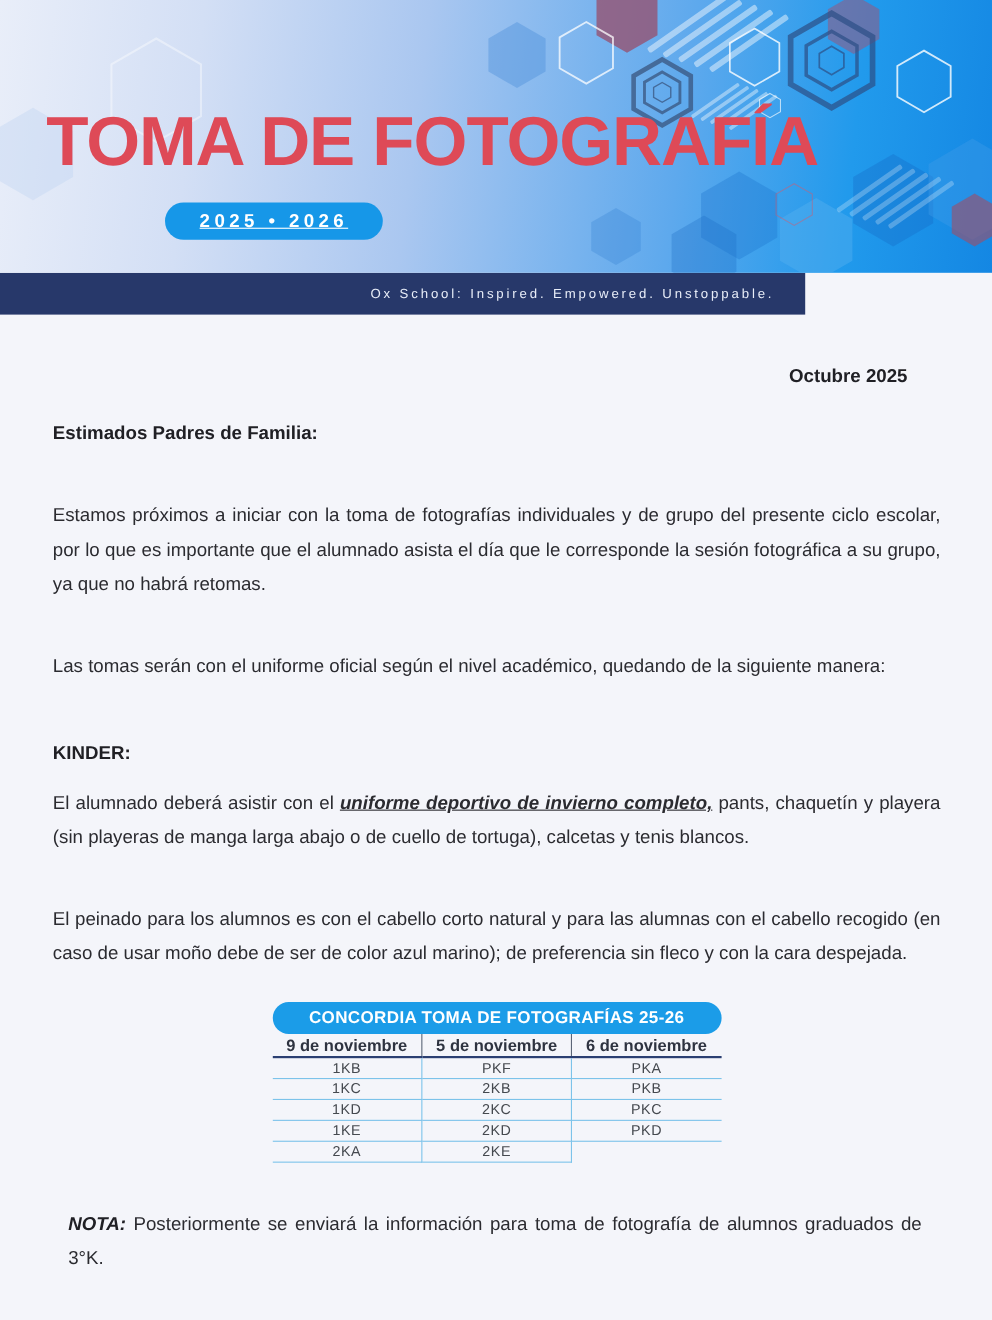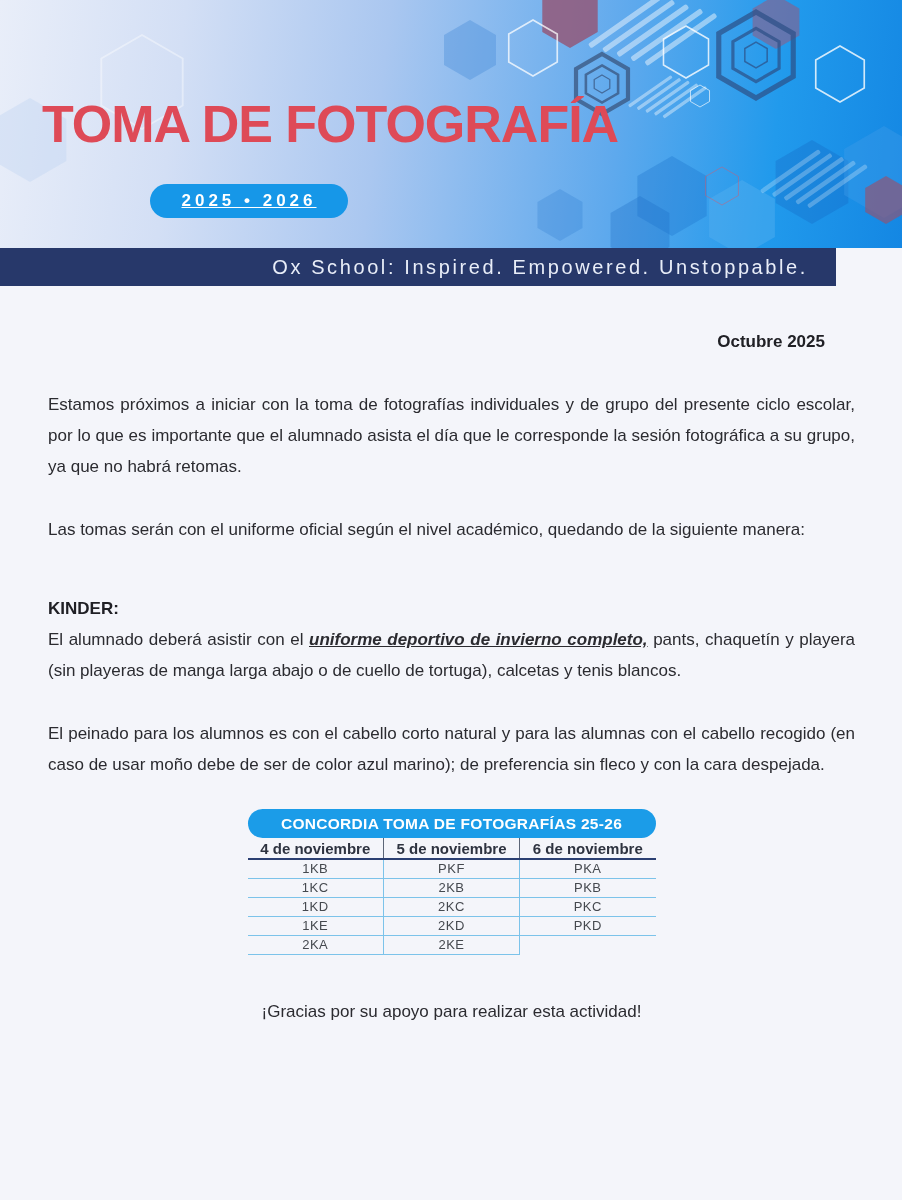--- a/index.html
+++ b/index.html
@@ -24,21 +24,21 @@
     background: linear-gradient(97deg,
       #e9eef9 0%, #d3dff5 20%, #aac7f0 42%,
       #5ea9ed 68%, #219aec 85%, #1487e3 100%);
     overflow: hidden;
   }
   .hero-decor { position: absolute; inset: 0; }
   .hero-title {
     position: absolute;
     left: 42px;
     top: 98px;
-    font-size: 52px;
+    font-size: 63px;
     font-weight: 800;
     letter-spacing: -1px;
     color: #de4a57;
     white-space: nowrap;
     line-height: 1;
   }
   .year-pill {
     position: absolute;
     left: 150px;
     top: 184px;
@@ -49,50 +49,50 @@
     display: flex;
     align-items: center;
     justify-content: center;
     color: #ffffff;
     font-size: 17px;
     font-weight: 700;
     letter-spacing: 4px;
     text-decoration: underline;
   }
   .tagline-bar {
-    width: 836px;
+    width: 732px;
     height: 38px;
     background: #27386a;
     display: flex;
     align-items: center;
     justify-content: flex-end;
     padding-right: 28px;
     color: #e8edf8;
-    font-size: 20px;
+    font-size: 12px;
     letter-spacing: 2.6px;
   }
 
   
   .content {
     padding: 20px 47px 0 48px;
     color: #2b2b30;
     font-size: 17px;
     line-height: 31px;
   }
   .date-line {
     text-align: right;
     padding-right: 30px;
     font-weight: 700;
     color: #202025;
     margin-top: 20px;
   }
   .salutation { font-weight: 700; color: #202025; margin-top: 21px; }
-  .para { margin-top: 32px; text-align: justify; }
+  .para { margin-top: 44px; text-align: justify; }
   .kinder-heading { font-weight: 700; color: #202025; margin-top: 48px; }
-  .kinder-para { margin-top: 0; }
+  .kinder-para { margin-top: 14px; }
   .emph {
     font-weight: 700;
     font-style: italic;
     text-decoration: underline;
   }
 
   
   .table-wrap {
     width: 408px;
     margin: 29px auto 0 auto;
@@ -203,38 +203,39 @@
   </div>
 
   <div class="tagline-bar">
     <span>Ox School: Inspired. Empowered. Unstoppable.</span>
   </div>
 
   <div class="content">
 
     <div class="date-line">Octubre 2025</div>
 
+    <div class="salutation">Estimados Padres de Familia:</div>
 
     <p class="para">Estamos próximos a iniciar con la toma de fotografías individuales y de grupo del presente ciclo escolar, por lo que es importante que el alumnado asista el día que le corresponde la sesión fotográfica a su grupo, ya que no habrá retomas.</p>
 
     <p class="para">Las tomas serán con el uniforme oficial según el nivel académico, quedando de la siguiente manera:</p>
 
     <div class="kinder-heading">KINDER:</div>
 
     <p class="para kinder-para"><span>El alumnado deberá asistir con el </span><span class="emph">uniforme deportivo de invierno completo,</span><span> pants, chaquetín y playera (sin playeras de manga larga abajo o de cuello de tortuga), calcetas y tenis blancos.</span></p>
 
     <p class="para">El peinado para los alumnos es con el cabello corto natural y para las alumnas con el cabello recogido (en caso de usar moño debe de ser de color azul marino); de preferencia sin fleco y con la cara despejada.</p>
 
 
     <div class="table-wrap">
       <div class="table-pill">CONCORDIA TOMA DE FOTOGRAFÍAS 25-26</div>
       <table class="schedule">
         <thead>
           <tr>
-            <th>4 de noviembre</th>
+            <th>9 de noviembre</th>
             <th>5 de noviembre</th>
             <th>6 de noviembre</th>
           </tr>
         </thead>
         <tbody>
           <tr>
             <td>1KB</td>
             <td>PKF</td>
             <td>PKA</td>
           </tr>
@@ -255,17 +256,19 @@
           </tr>
           <tr>
             <td>2KA</td>
             <td>2KE</td>
             <td></td>
           </tr>
         </tbody>
       </table>
     </div>
 
+    <p class="nota"><span class="nota-label">NOTA:</span>
+      <span>Posteriormente se enviará la información para toma de fotografía de alumnos graduados de 3°K.</span></p>
 
     <p class="closing">¡Gracias por su apoyo para realizar esta actividad!</p>
 
   </div>
 </div>
 
 </body></html>

